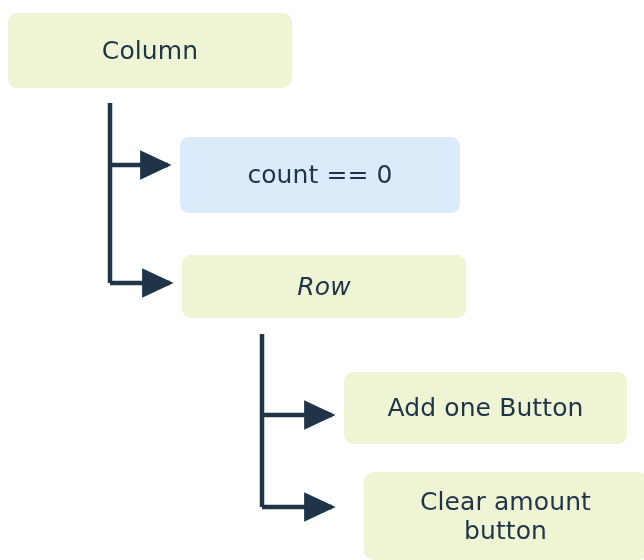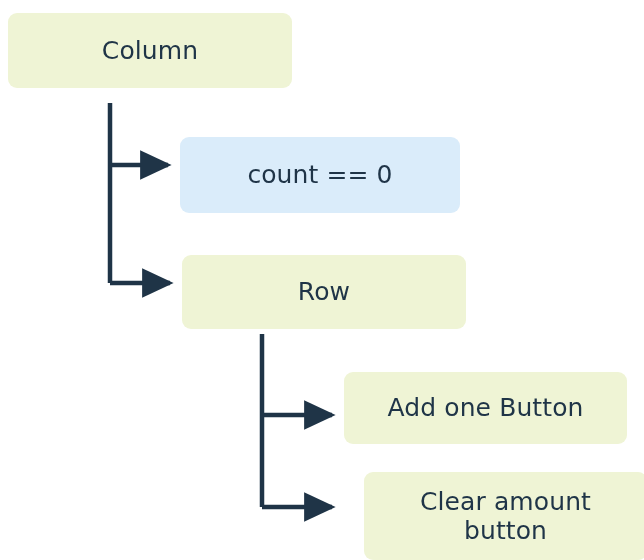--- a/index.html
+++ b/index.html
@@ -65,20 +65,20 @@
       <path d="M262,334 L262,507" stroke="#1f3447" stroke-width="4.5" fill="none"></path>
       <path d="M262,415 L332,415" stroke="#1f3447" stroke-width="4.5" fill="none" marker-end="url(#arrowhead)"></path>
       <path d="M262,507 L332,507" stroke="#1f3447" stroke-width="4.5" fill="none" marker-end="url(#arrowhead)"></path>
     </g>
   </svg>
 
   <div class="node node-green" id="node-column" style="left:8px; top:13px; width:284px; height:75px;">Column</div>
 
   <div class="node node-blue" id="node-count-condition" style="left:180px; top:137px; width:280px; height:76px;">count == 0</div>
 
-  <div class="node node-green" id="node-row" style="left:182px; top:255px; width:284px; height:74px;">Row</div>
+  <div class="node node-green" id="node-row" style="left:182px; top:255px; width:284px; height:63px;font-style:italic;">Row</div>
 
   <div class="node node-green" id="node-add-one-button" style="left:344px; top:372px; width:283px; height:72px;text-align:right;">Add one Button</div>
 
   <div class="node node-green" id="node-clear-amount-button" style="left:336px; top:472px; width:283px; height:88px;margin-left:28px;">Clear amount
 button</div>
 
 </div>
 
 </body></html>

